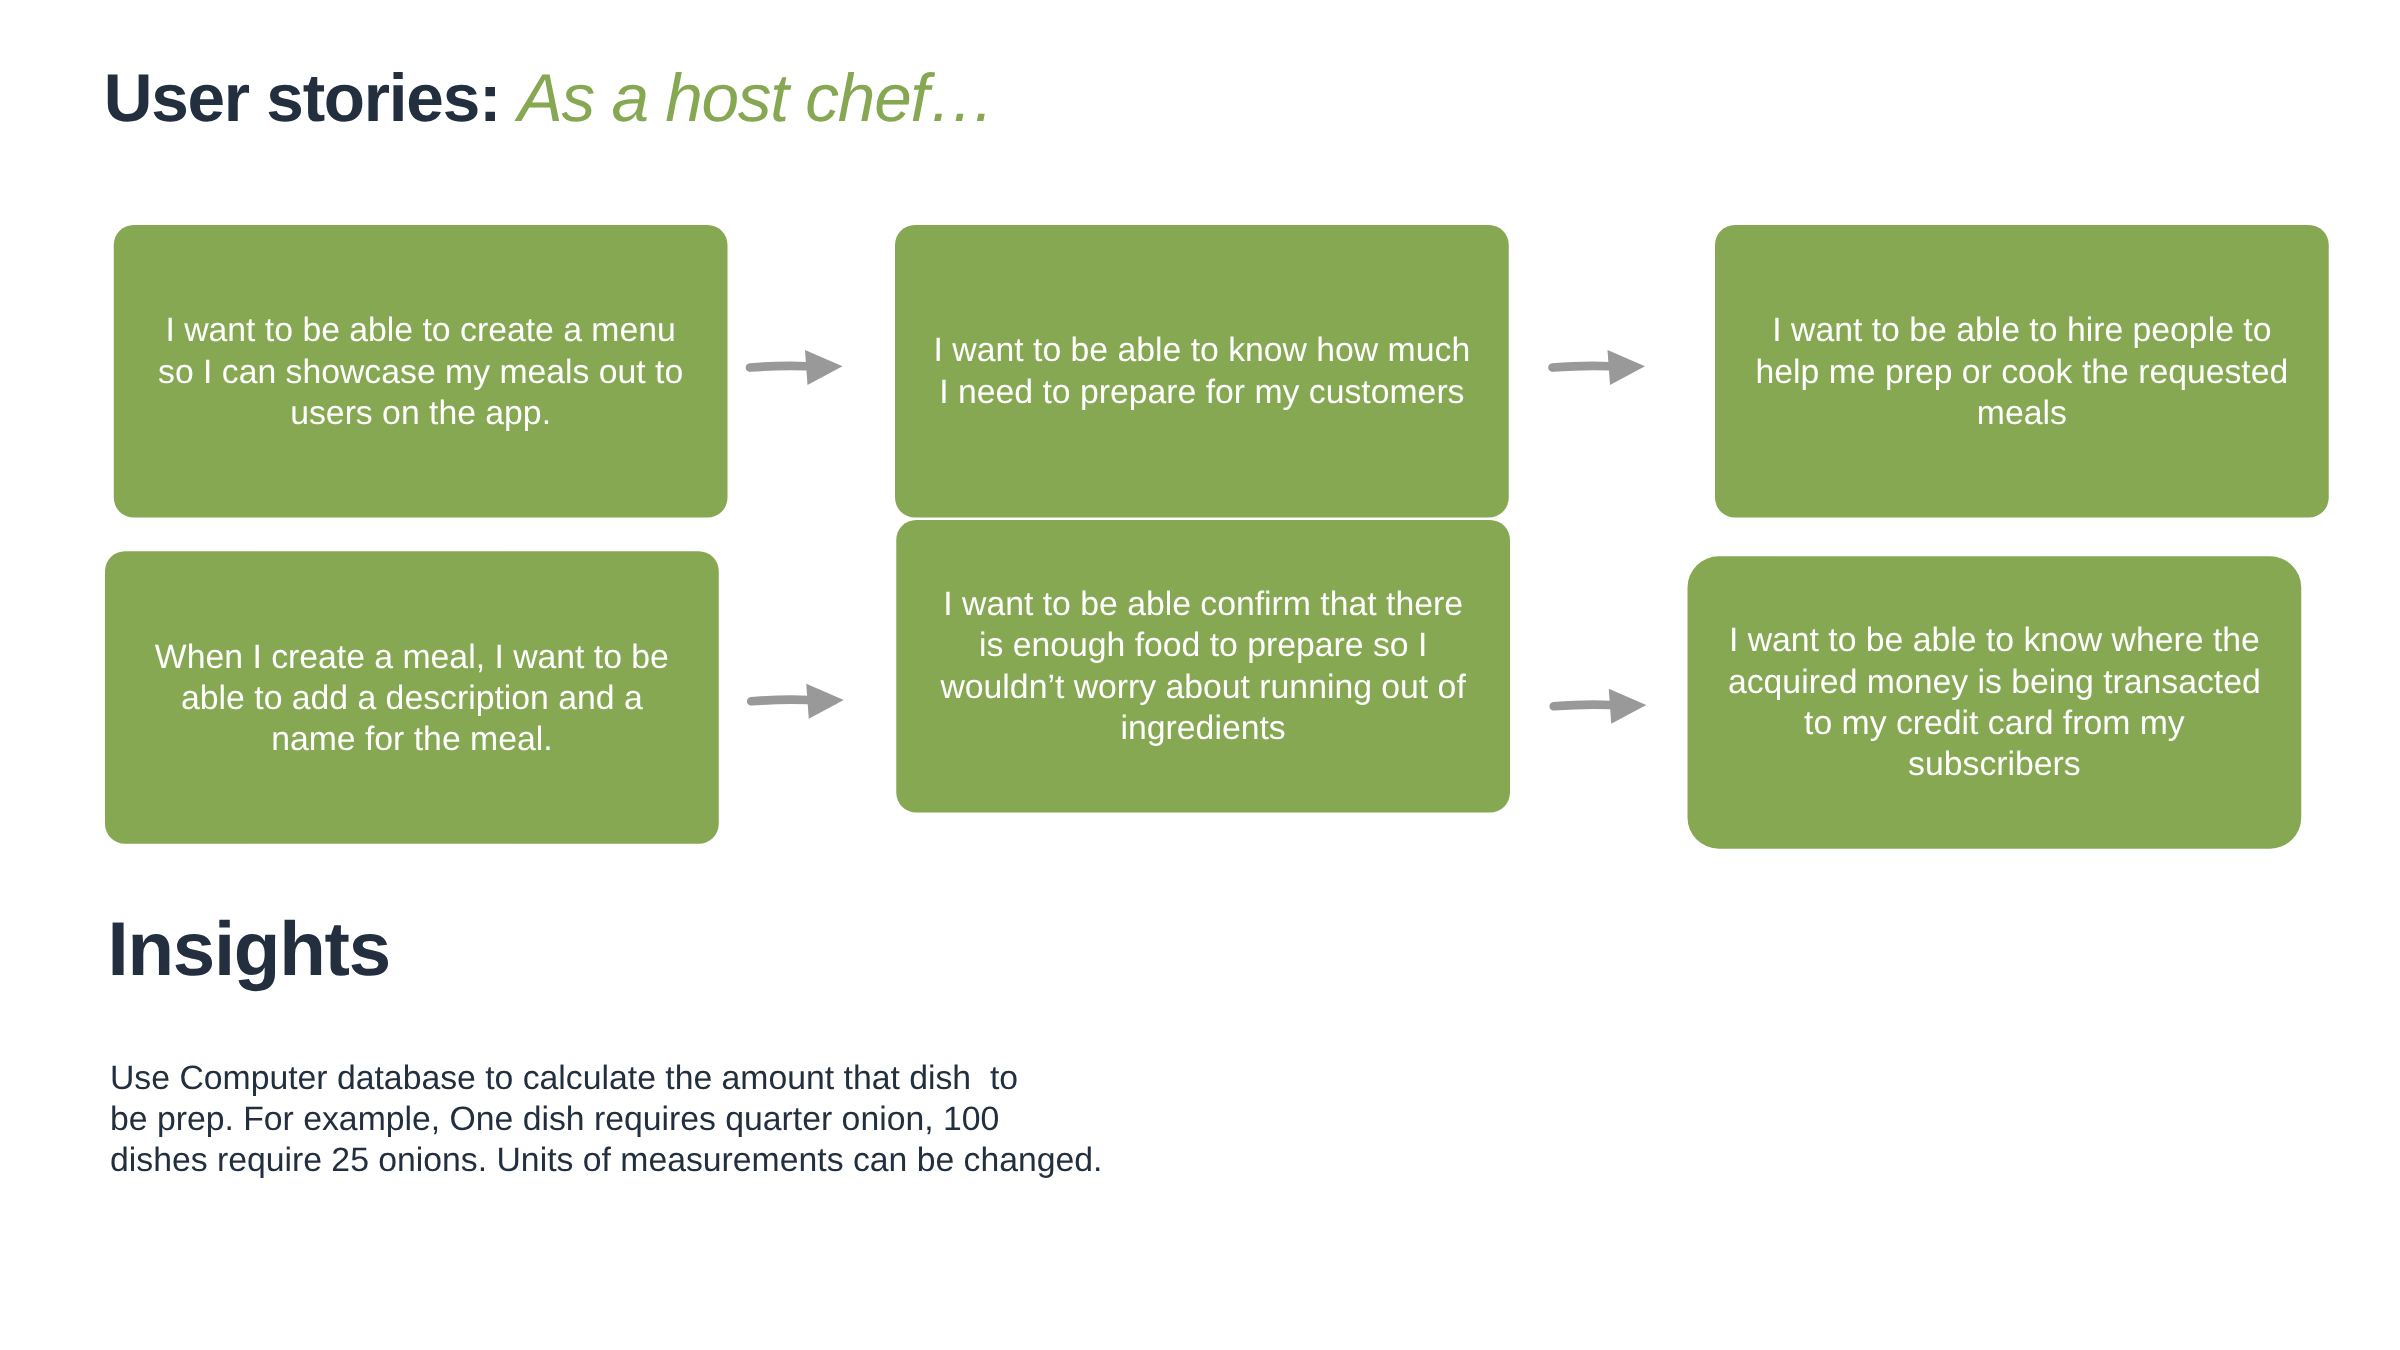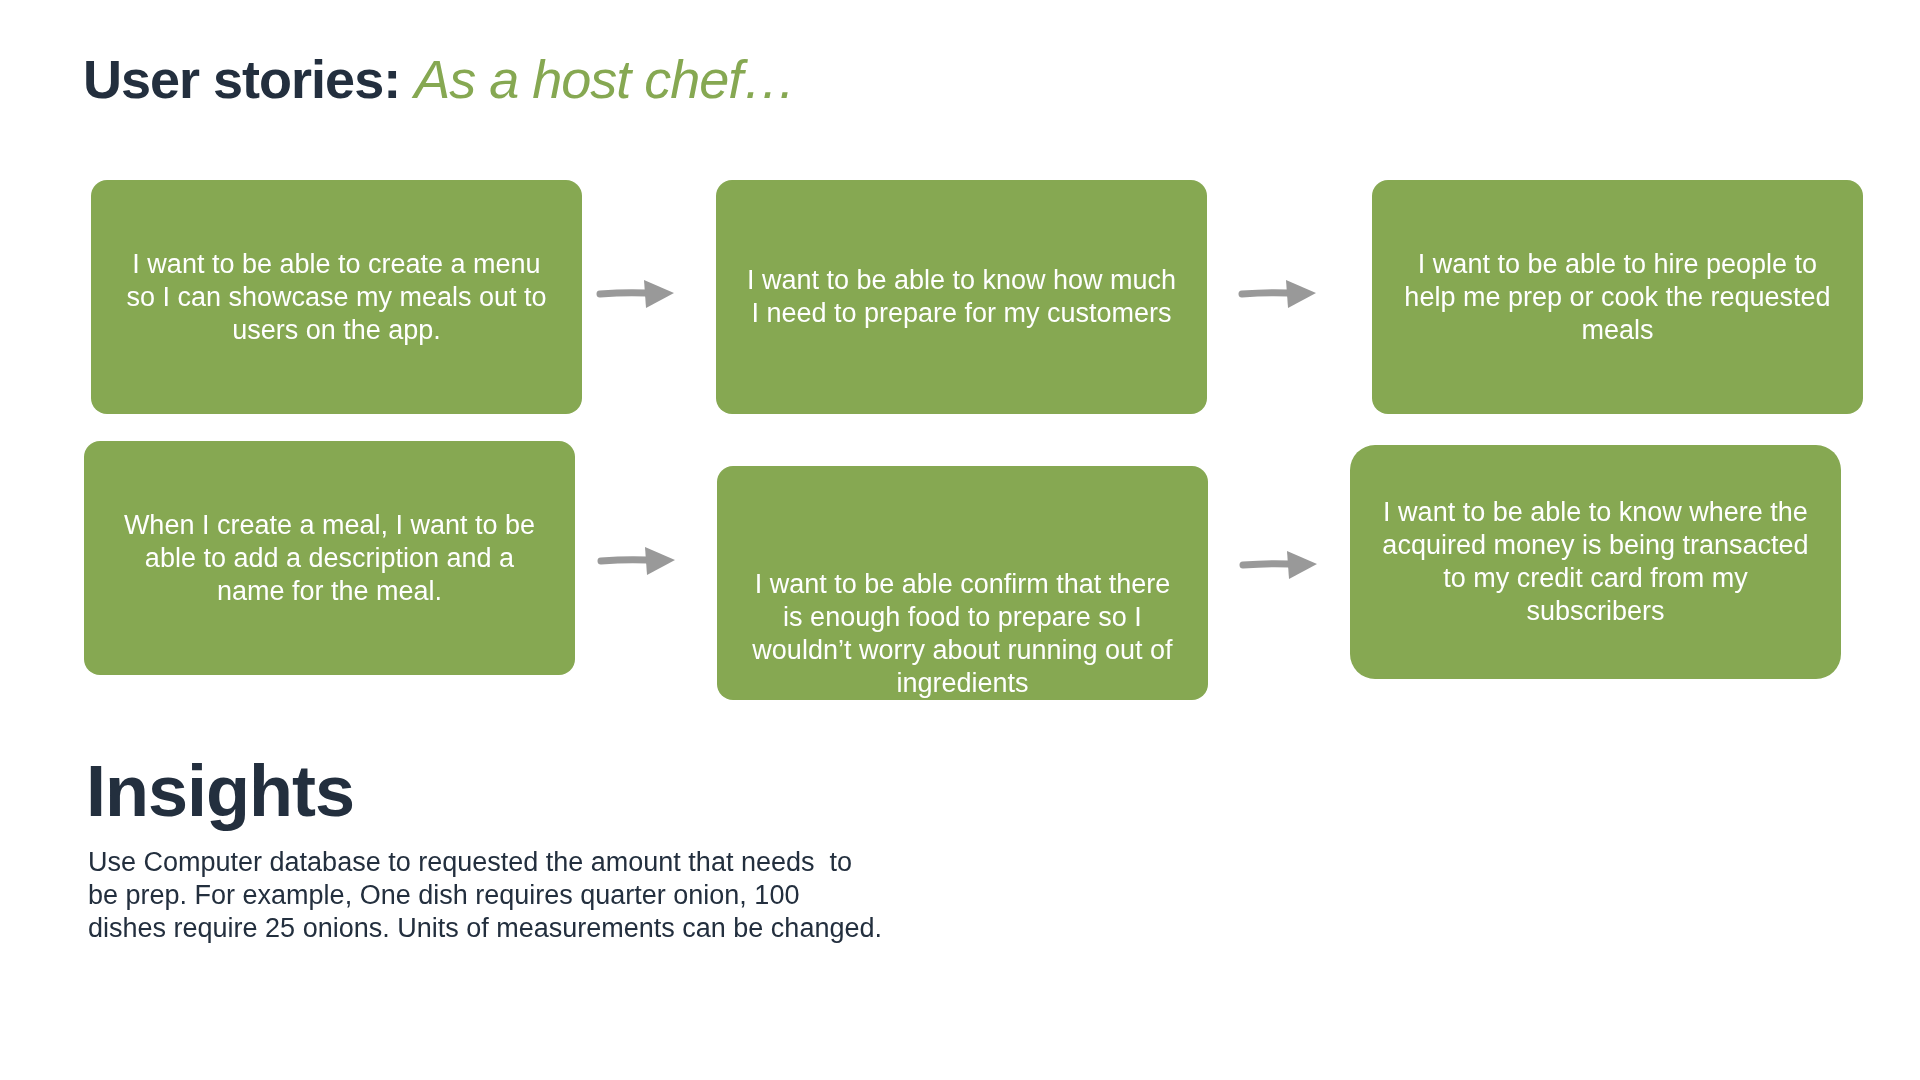--- a/index.html
+++ b/index.html
@@ -7,21 +7,21 @@
            font-family: "Liberation Sans", "DejaVu Sans", sans-serif; }
     .title { position: absolute; left: 83px; top: 44px; font-size: 54px; font-weight: 700;
              letter-spacing: -1px; white-space: nowrap; line-height: 70px; }
     .title .dark { color: #232f3e; text-align: center; }
     .title .accent { color: #86a852; font-weight: 400; font-style: italic; }
     .card { position: absolute; width: 491px; height: 234px; background: #86a852; border-radius: 16px;
             display: flex; align-items: center; justify-content: center; box-sizing: border-box;
             padding: 0 28px; }
     .card .txt { color: #ffffff; font-size: 27px; line-height: 33px; text-align: center; }
     .arrow { position: absolute; width: 82px; height: 40px; }
-    .insights-h { position: absolute; left: 86px; top: 756px; font-size: 72px; font-weight: 700;
+    .insights-h { position: absolute; left: 86px; top: 724px; font-size: 61px; font-weight: 700;
                   color: #232f3e; letter-spacing: -1px; line-height: 70px; }
     .insights-b { position: absolute; left: 88px; top: 846px; width: 880px; font-size: 27px;
                   line-height: 33px; color: #232f3e; }
     .insights-b span { display: block; white-space: pre; }
   </style>
 </head>
 <body>
 
 <div class="title">
   <span class="dark">User stories:</span>
@@ -34,21 +34,21 @@
   </div>
   <div class="card" style="left:716px; top:180px;">
     <div class="txt">I want to be able to know how much I need to prepare for my customers</div>
   </div>
   <div class="card" style="left:1336px; top:180px;margin-left:36px;">
     <div class="txt">I want to be able to hire people to help me prep or cook the requested meals</div>
   </div>
   <div class="card" style="left:84px; top:441px;">
     <div class="txt">When I create a meal, I want to be able to add a description and a name for the meal.</div>
   </div>
-  <div class="card" style="left:717px; top:466px;align-items:flex-end;">
+  <div class="card" style="left:717px; top:416px;">
     <div class="txt">I want to be able confirm that there is enough food to prepare so I wouldn’t worry about running out of ingredients</div>
   </div>
   <div class="card" style="left:1350px; top:445px;border-radius:25px;">
     <div class="txt">I want to be able to know where the acquired money is being transacted to my credit card from my subscribers</div>
   </div>
 
   <svg class="arrow" style="left:596px; top:274px;" viewBox="0 0 82 40">
     <path d="M4 20 Q30 18 50 19" stroke="#999999" stroke-width="7" stroke-linecap="round" fill="none"></path>
     <path d="M48 6 L78 19 L50 34 Z" fill="#999999"></path>
   </svg>
@@ -61,16 +61,16 @@
     <path d="M48 6 L78 19 L50 34 Z" fill="#999999"></path>
   </svg>
   <svg class="arrow" style="left:1239px; top:545px;" viewBox="0 0 82 40">
     <path d="M4 20 Q30 18 50 19" stroke="#999999" stroke-width="7" stroke-linecap="round" fill="none"></path>
     <path d="M48 6 L78 19 L50 34 Z" fill="#999999"></path>
   </svg>
 </div>
 
 <div class="insights-h">Insights</div>
 <div class="insights-b">
-  <span>Use Computer database to requested the amount that needs  to</span>
+  <span>Use Computer database to calculate the amount that dish  to</span>
   <span>be prep. For example, One dish requires quarter onion, 100</span>
   <span>dishes require 25 onions. Units of measurements can be changed.</span>
 </div>
 
 </body></html>

